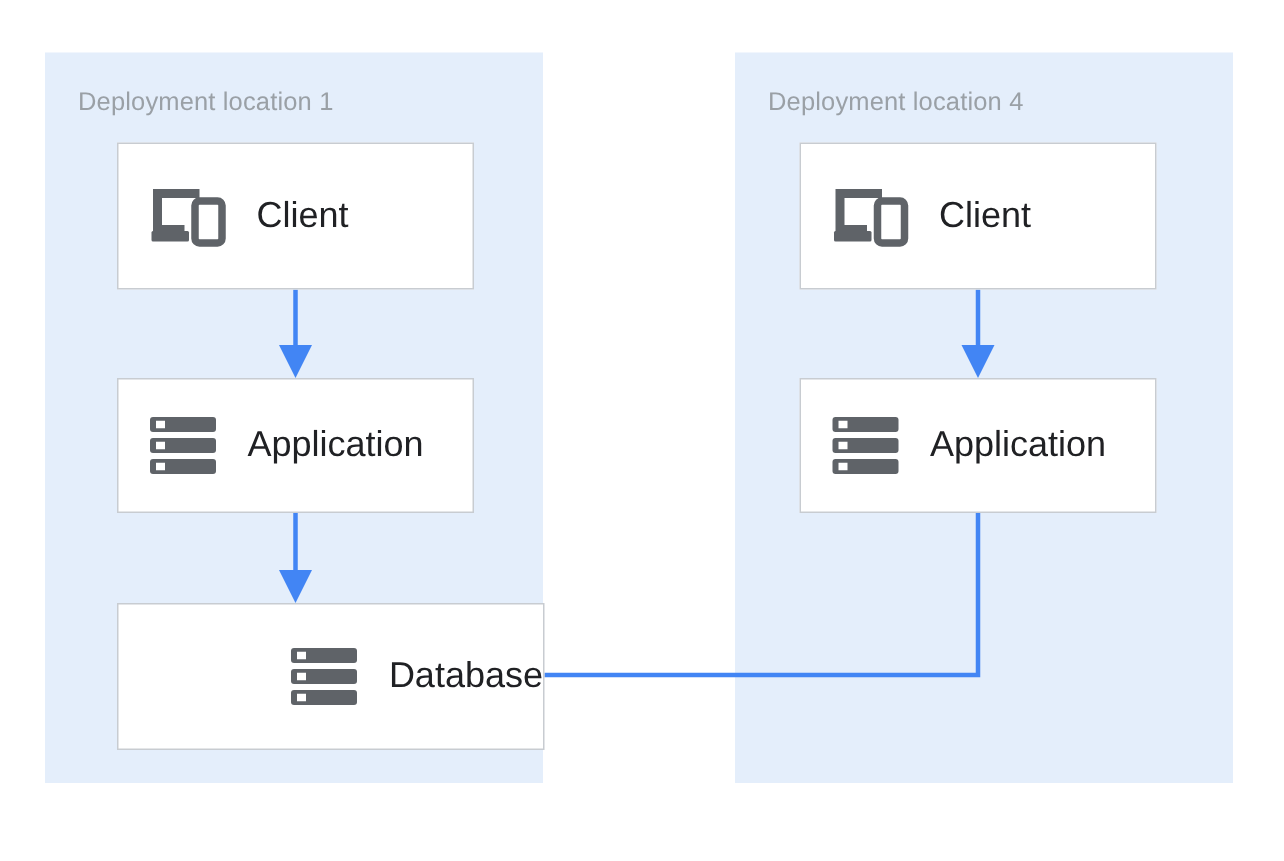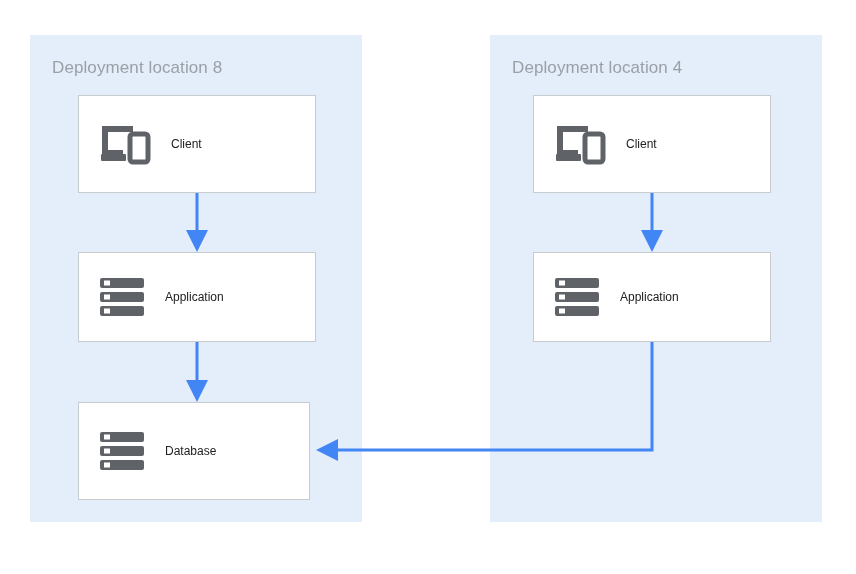--- a/index.html
+++ b/index.html
@@ -43,29 +43,29 @@
     position: absolute;
     box-sizing: border-box;
     background: #ffffff;
     border: 1px solid #c8ccd1;
     display: flex;
     align-items: center;
     padding-left: 20px;
   }
   .node .node-label {
     color: #202124;
-    font-size: 12px;
+    font-size: 24px;
     line-height: 24px;
     white-space: nowrap;
     margin-left: 20px;
   }
 
   #node-client-1 { left: 78px;  top: 95px;  width: 238px; height: 98px; }
   #node-app-1    { left: 78px;  top: 252px; width: 238px; height: 90px; }
-  #node-db-1     { left: 78px;  top: 402px; width: 232px; height: 98px; }
+  #node-db-1     { left: 78px;  top: 402px; width: 285px; height: 98px; justify-content: flex-end; }
   #node-client-2 { left: 533px; top: 95px;  width: 238px; height: 98px; }
   #node-app-2    { left: 533px; top: 252px; width: 238px; height: 90px; }
 
   
   .icon {
     flex: 0 0 auto;
     display: block;
   }
   .icon-device { width: 52px; height: 42px; }
   .icon-server { width: 46px; height: 42px; }
@@ -82,21 +82,21 @@
   }
 </style>
 </head>
 <body>
 
 <div id="canvas">
 
   <div class="zone" id="zone-1"></div>
   <div class="zone" id="zone-2"></div>
 
-  <div class="zone-label" id="zone-1-label">Deployment location 8</div>
+  <div class="zone-label" id="zone-1-label">Deployment location 1</div>
   <div class="zone-label" id="zone-2-label">Deployment location 4</div>
 
   <svg class="edge" viewBox="0 0 856 574" xmlns="http://www.w3.org/2000/svg">
 
     <g>
       <line x1="197" y1="193" x2="197" y2="236" stroke="#4285f4" stroke-width="3"></line>
       <polygon points="197,252 186,230 208,230" fill="#4285f4"></polygon>
     </g>
 
     <g>

